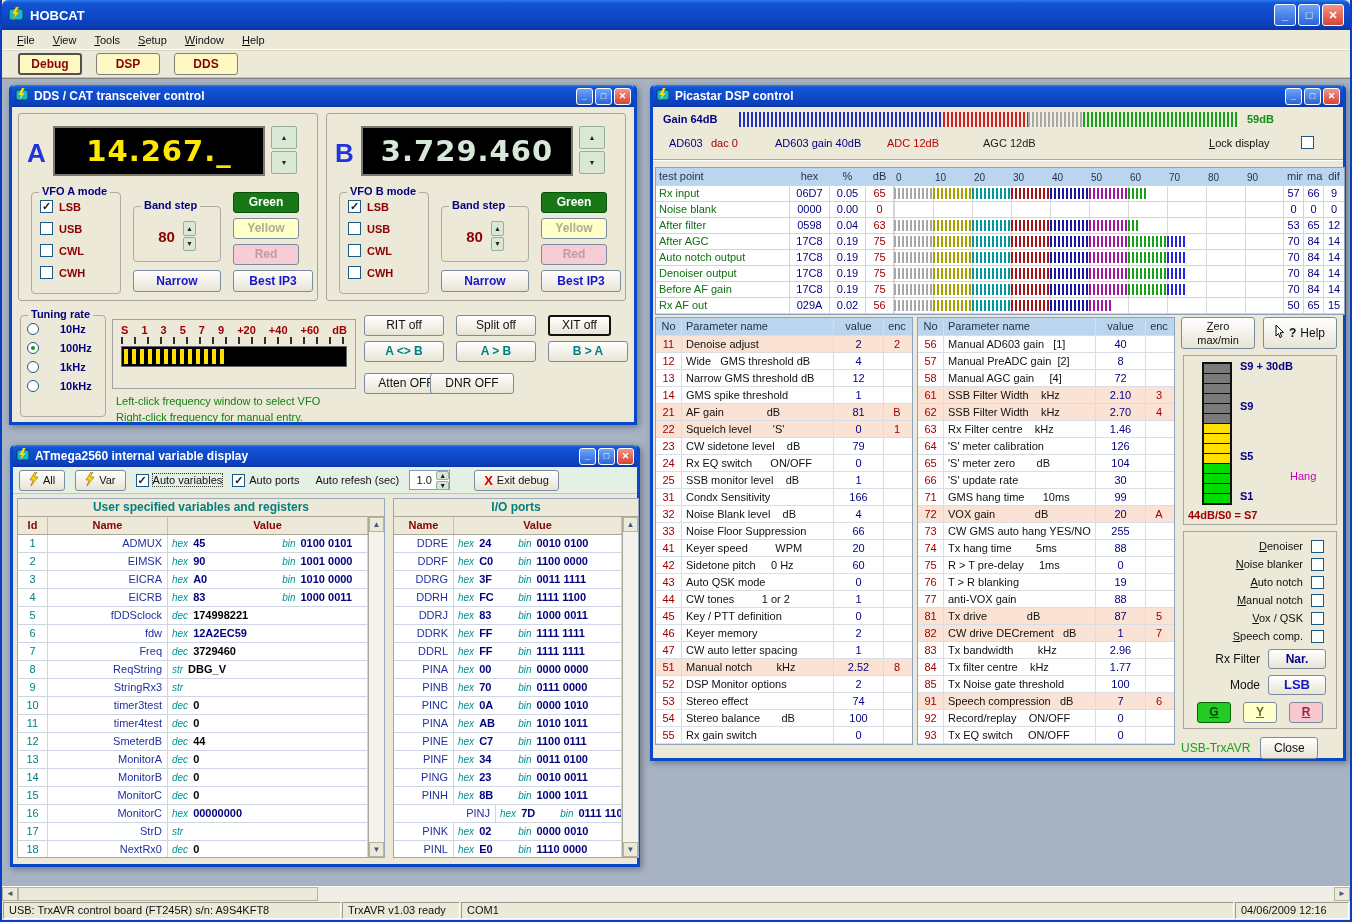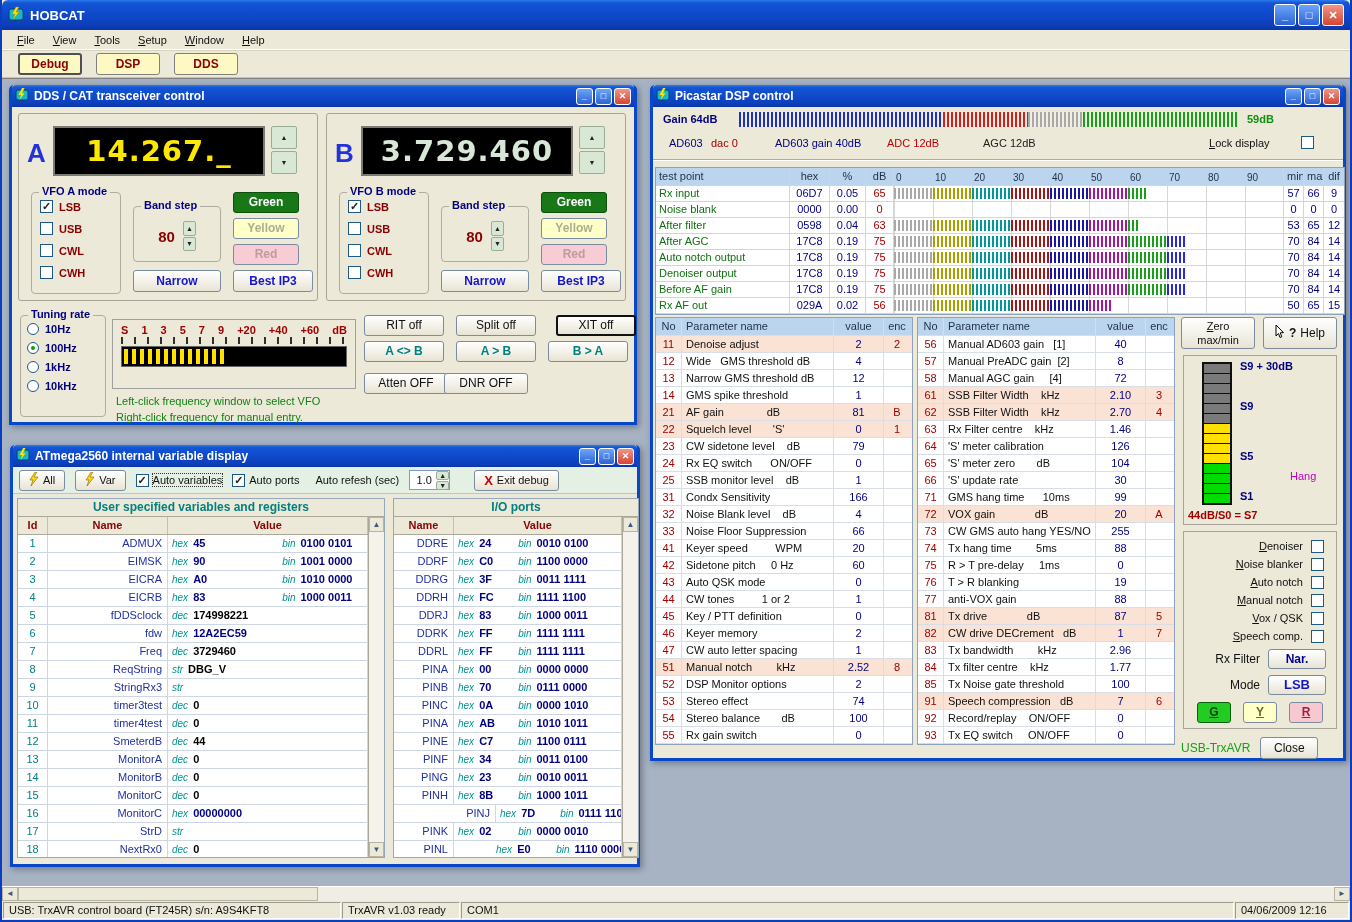--- a/index.html
+++ b/index.html
@@ -35,21 +35,21 @@
 .spin-btn{flex:1;background:#D8E8D4;border:1px solid #98AE98;border-radius:2px;font-size:7px;display:flex;align-items:center;justify-content:center;color:#222}
 .mode-row{display:flex;align-items:center;gap:6px;margin:5px 0 0 8px;height:17px}
 .mode-lbl{color:#8B0000;font-weight:bold}
 .band-inner{display:flex;align-items:center;justify-content:center;gap:8px;height:100%;padding-top:4px}
 .band-val{color:#8B0000;font-weight:bold;font-size:15px}
 .cbtn{width:66px;height:21px;line-height:19px;font-weight:bold}
 .btn-green{background:#187818;color:#fff;border-color:#0A500A}
 .btn-yellow{background:#FFFFC8;color:#B0AC92}
 .btn-red{background:#F8CCD4;color:#C09AA0}
 .blue-btn{color:#1616C8;font-weight:bold;height:22px;line-height:20px}
-.radio-row{display:flex;gap:6px;align-items:flex-end;margin:7px 0 0 6px;font-size:11px}
+.radio-row{display:flex;gap:21px;align-items:flex-end;margin:7px 0 0 6px;font-size:11px}
 .radio-lbl{color:#000080;font-weight:bold}
 .smeter-box{position:absolute;left:100px;top:212px;width:244px;height:70px;border:1px solid #A0A0A0;padding:4px 8px}
 .sm-scale{display:flex;justify-content:space-between;color:#A00000;font-weight:bold;font-size:11px}
 .sm-ticks{height:7px;margin-top:1px;background:repeating-linear-gradient(90deg,#303030 0 2px,transparent 2px 13px)}
 .sm-bar{height:21px;background:#000;border:1px solid #666;margin-top:2px;position:relative}
 .sm-fill{position:absolute;top:2px;bottom:2px;left:2px;background:repeating-linear-gradient(90deg,#FFE000 0 4px,#000 4px 8px)}
 .hint{position:absolute;left:104px;color:#128012;font-size:11px}
 .dds-cmd{height:21px;line-height:19px}
 .teal-btn{color:#008080;font-weight:bold}
 .default-btn{border:2px solid #111;line-height:17px}
@@ -308,26 +308,26 @@
             </div>
             <div class="sm-ticks"></div>
             <div class="sm-bar">
               <div class="sm-fill" style="width: 45%;"></div>
             </div>
           </div>
           <div class="hint" style="top: 288px;">Left-click frequency window to select VFO</div>
           <div class="hint" style="top: 304px;">Right-click frequency for manual entry.</div>
           <div class="btn dds-cmd" style="left: 352px; top: 208px; width: 80px;">RIT off</div>
           <div class="btn dds-cmd" style="left: 444px; top: 208px; width: 80px;">Split off</div>
-          <div class="btn dds-cmd default-btn" style="left: 536px; top: 208px; width: 80px; margin-left: 8px;">XIT off</div>
+          <div class="btn dds-cmd default-btn" style="left: 536px; top: 208px; width: 63px;">XIT off</div>
           <div class="btn dds-cmd teal-btn" style="left: 352px; top: 234px; width: 80px;">A &lt;&gt; B</div>
           <div class="btn dds-cmd teal-btn" style="left: 444px; top: 234px; width: 80px;">A &gt; B</div>
           <div class="btn dds-cmd teal-btn" style="left: 536px; top: 234px; width: 80px;">B &gt; A</div>
           <div class="btn dds-cmd" style="left: 352px; top: 266px; width: 84px;">Atten OFF</div>
-          <div class="btn dds-cmd" style="left: 432px; top: 266px; width: 84px;">DNR OFF</div>
+          <div class="btn dds-cmd" style="left: 418px; top: 266px; width: 84px;">DNR OFF</div>
         </div>
     </div>
 
     <div class="window" id="win-dsp" style="left:648px;top:6px;width:696px;height:676px">
       <div class="child-titlebar">
         <span><svg width="14" height="14">
               <rect x="1" y="2" width="12" height="10" rx="2" fill="#18b8c8" stroke="#004466"></rect>
               <path d="M7 0 L3.5 7 h2.6 l-1.8 5.3 5.3-7 h-2.6 L9.6 0 z" fill="#ffe000"></path>
             </svg></span>
         <span>Picastar DSP control</span>
@@ -1266,21 +1266,21 @@
               </div>
               <div class="avr-row" style="grid-template-columns: 60px 1fr;">
                 <div class="c-name">PINK</div>
                 <div class="c-val">
                   <span class="typ">hex</span>
                   <span class="val vhex" style="min-width: 34px;">02</span>
                   <span class="typ">bin</span>
                   <span class="val vhex">0000 0010</span>
                 </div>
               </div>
-              <div class="avr-row" style="grid-template-columns: 60px 1fr; gap: 38px;">
+              <div class="avr-row" style="grid-template-columns: 60px 1fr;">
                 <div class="c-name">PINL</div>
                 <div class="c-val">
                   <span class="typ">hex</span>
                   <span class="val vhex" style="min-width: 34px;">E0</span>
                   <span class="typ">bin</span>
                   <span class="val vhex">1110 0000</span>
                 </div>
               </div>
             </div>
             <div class="vsb">

